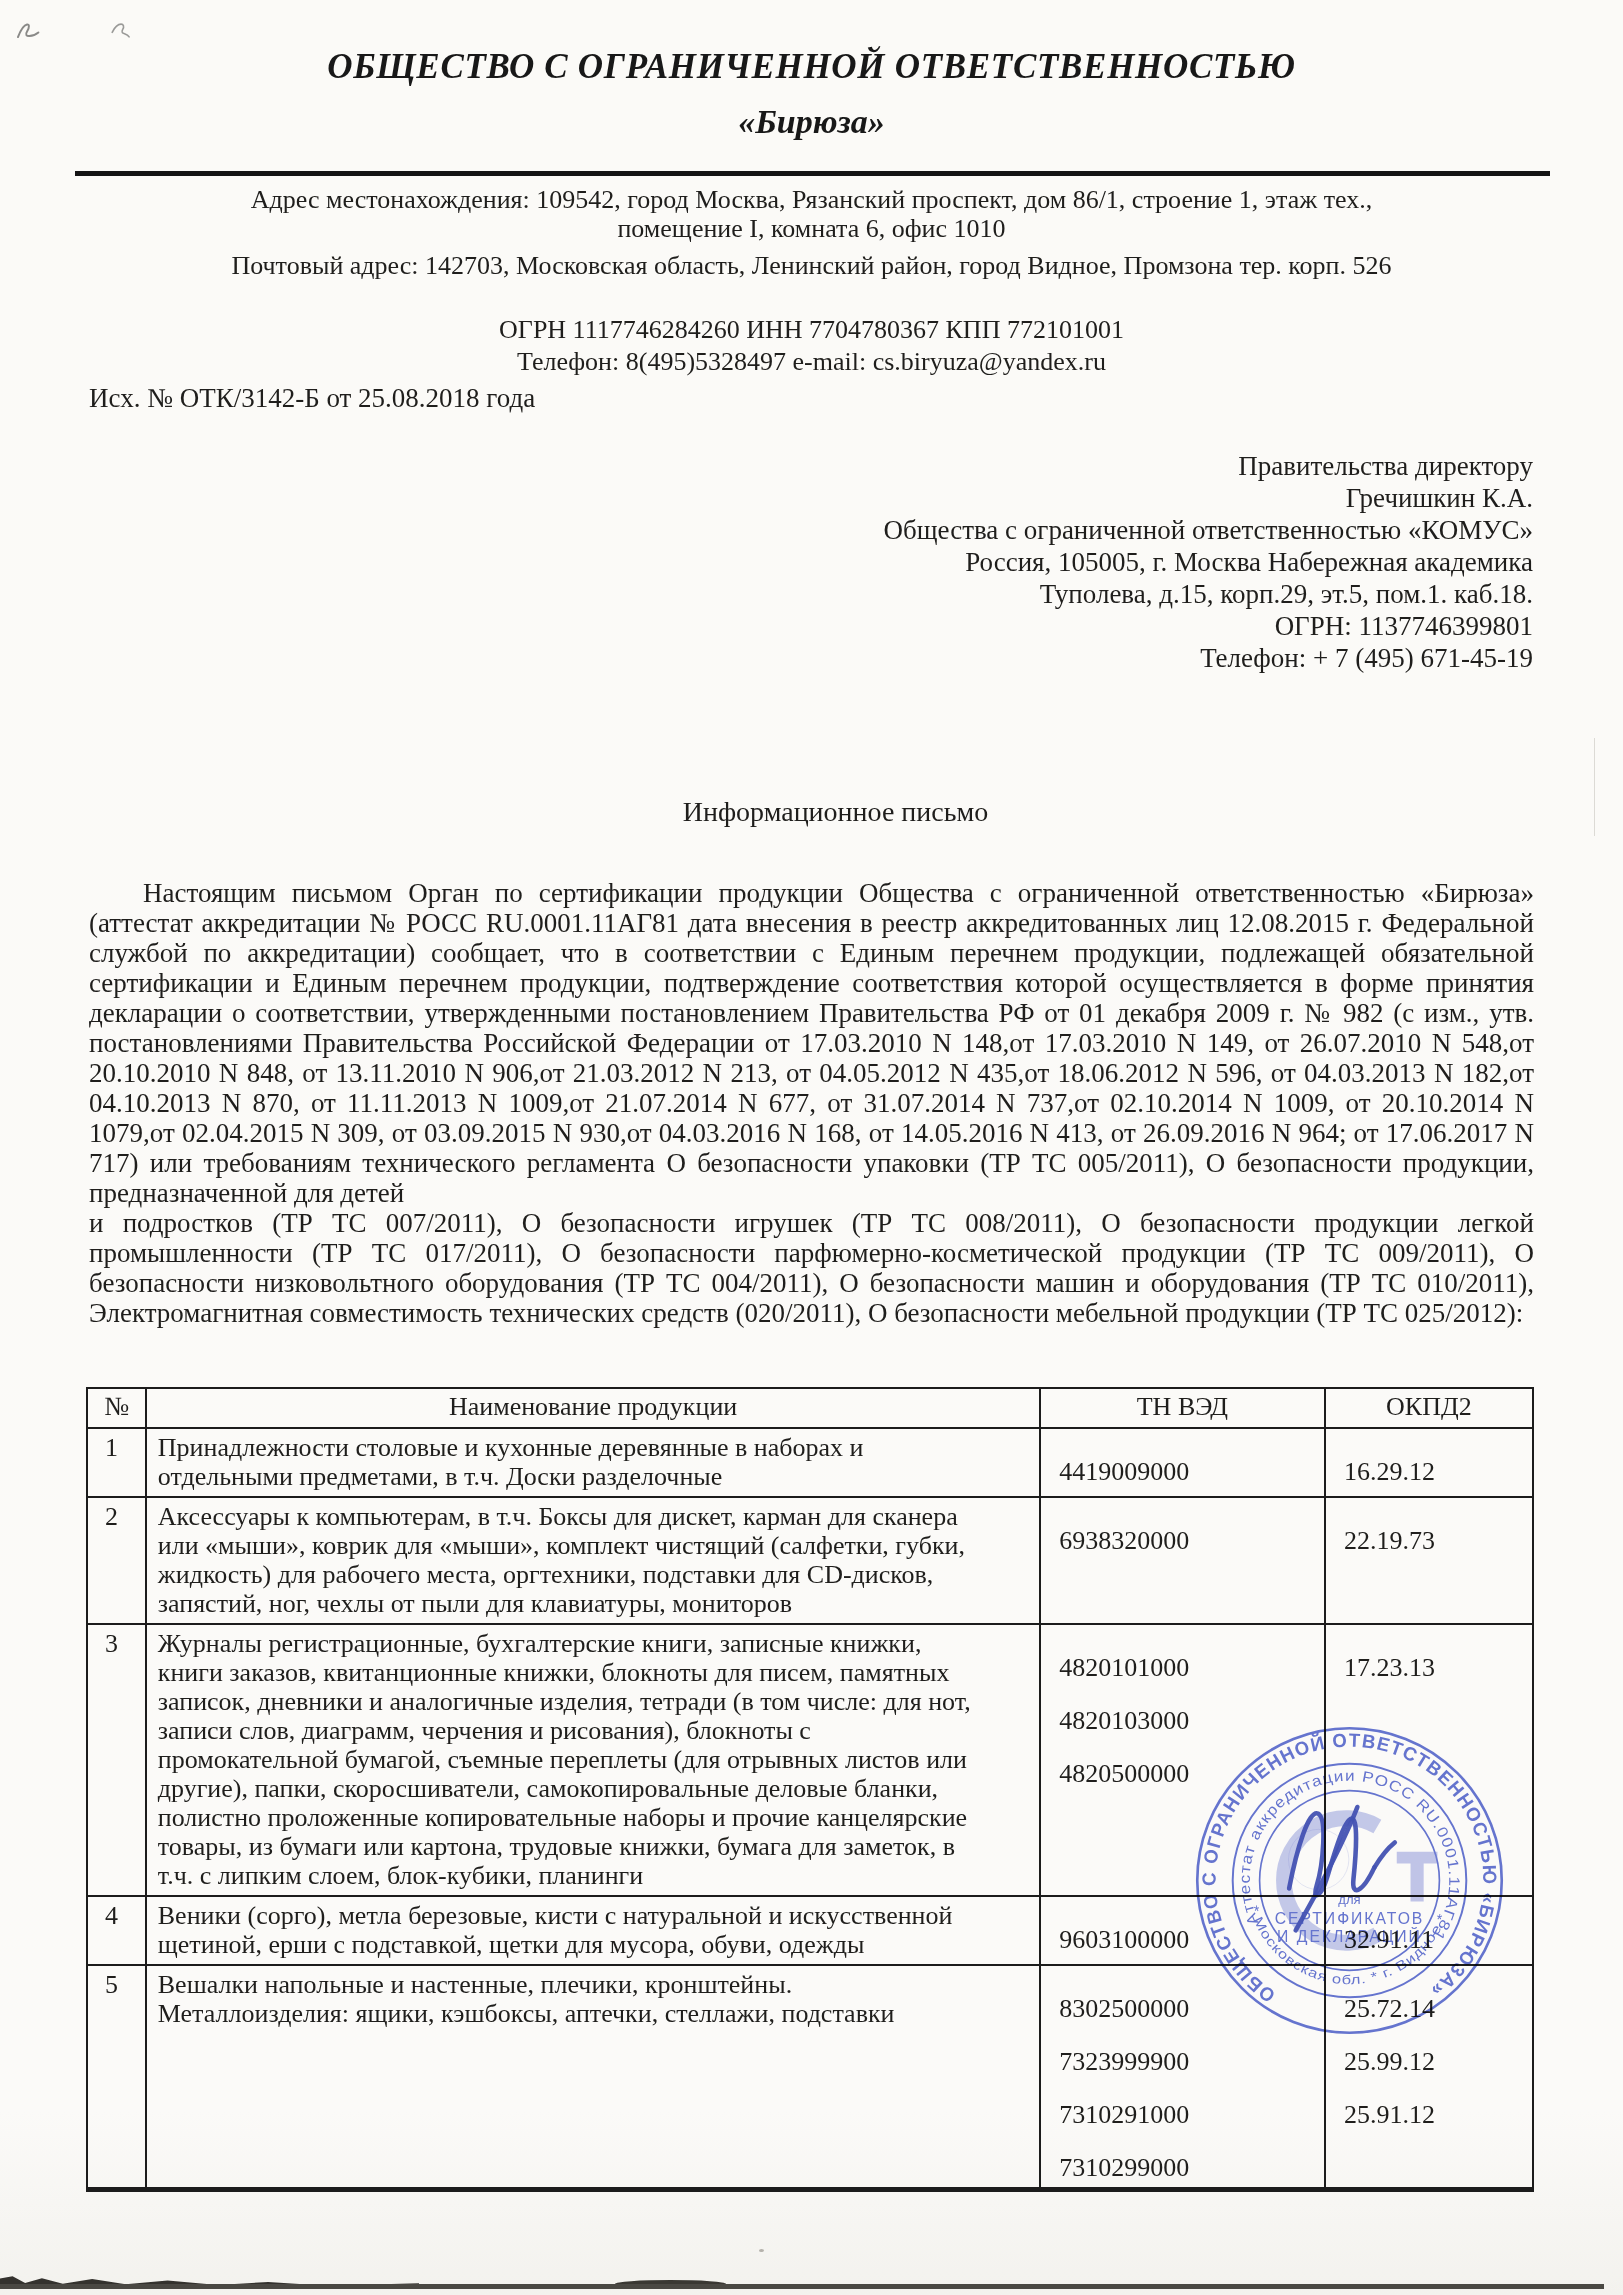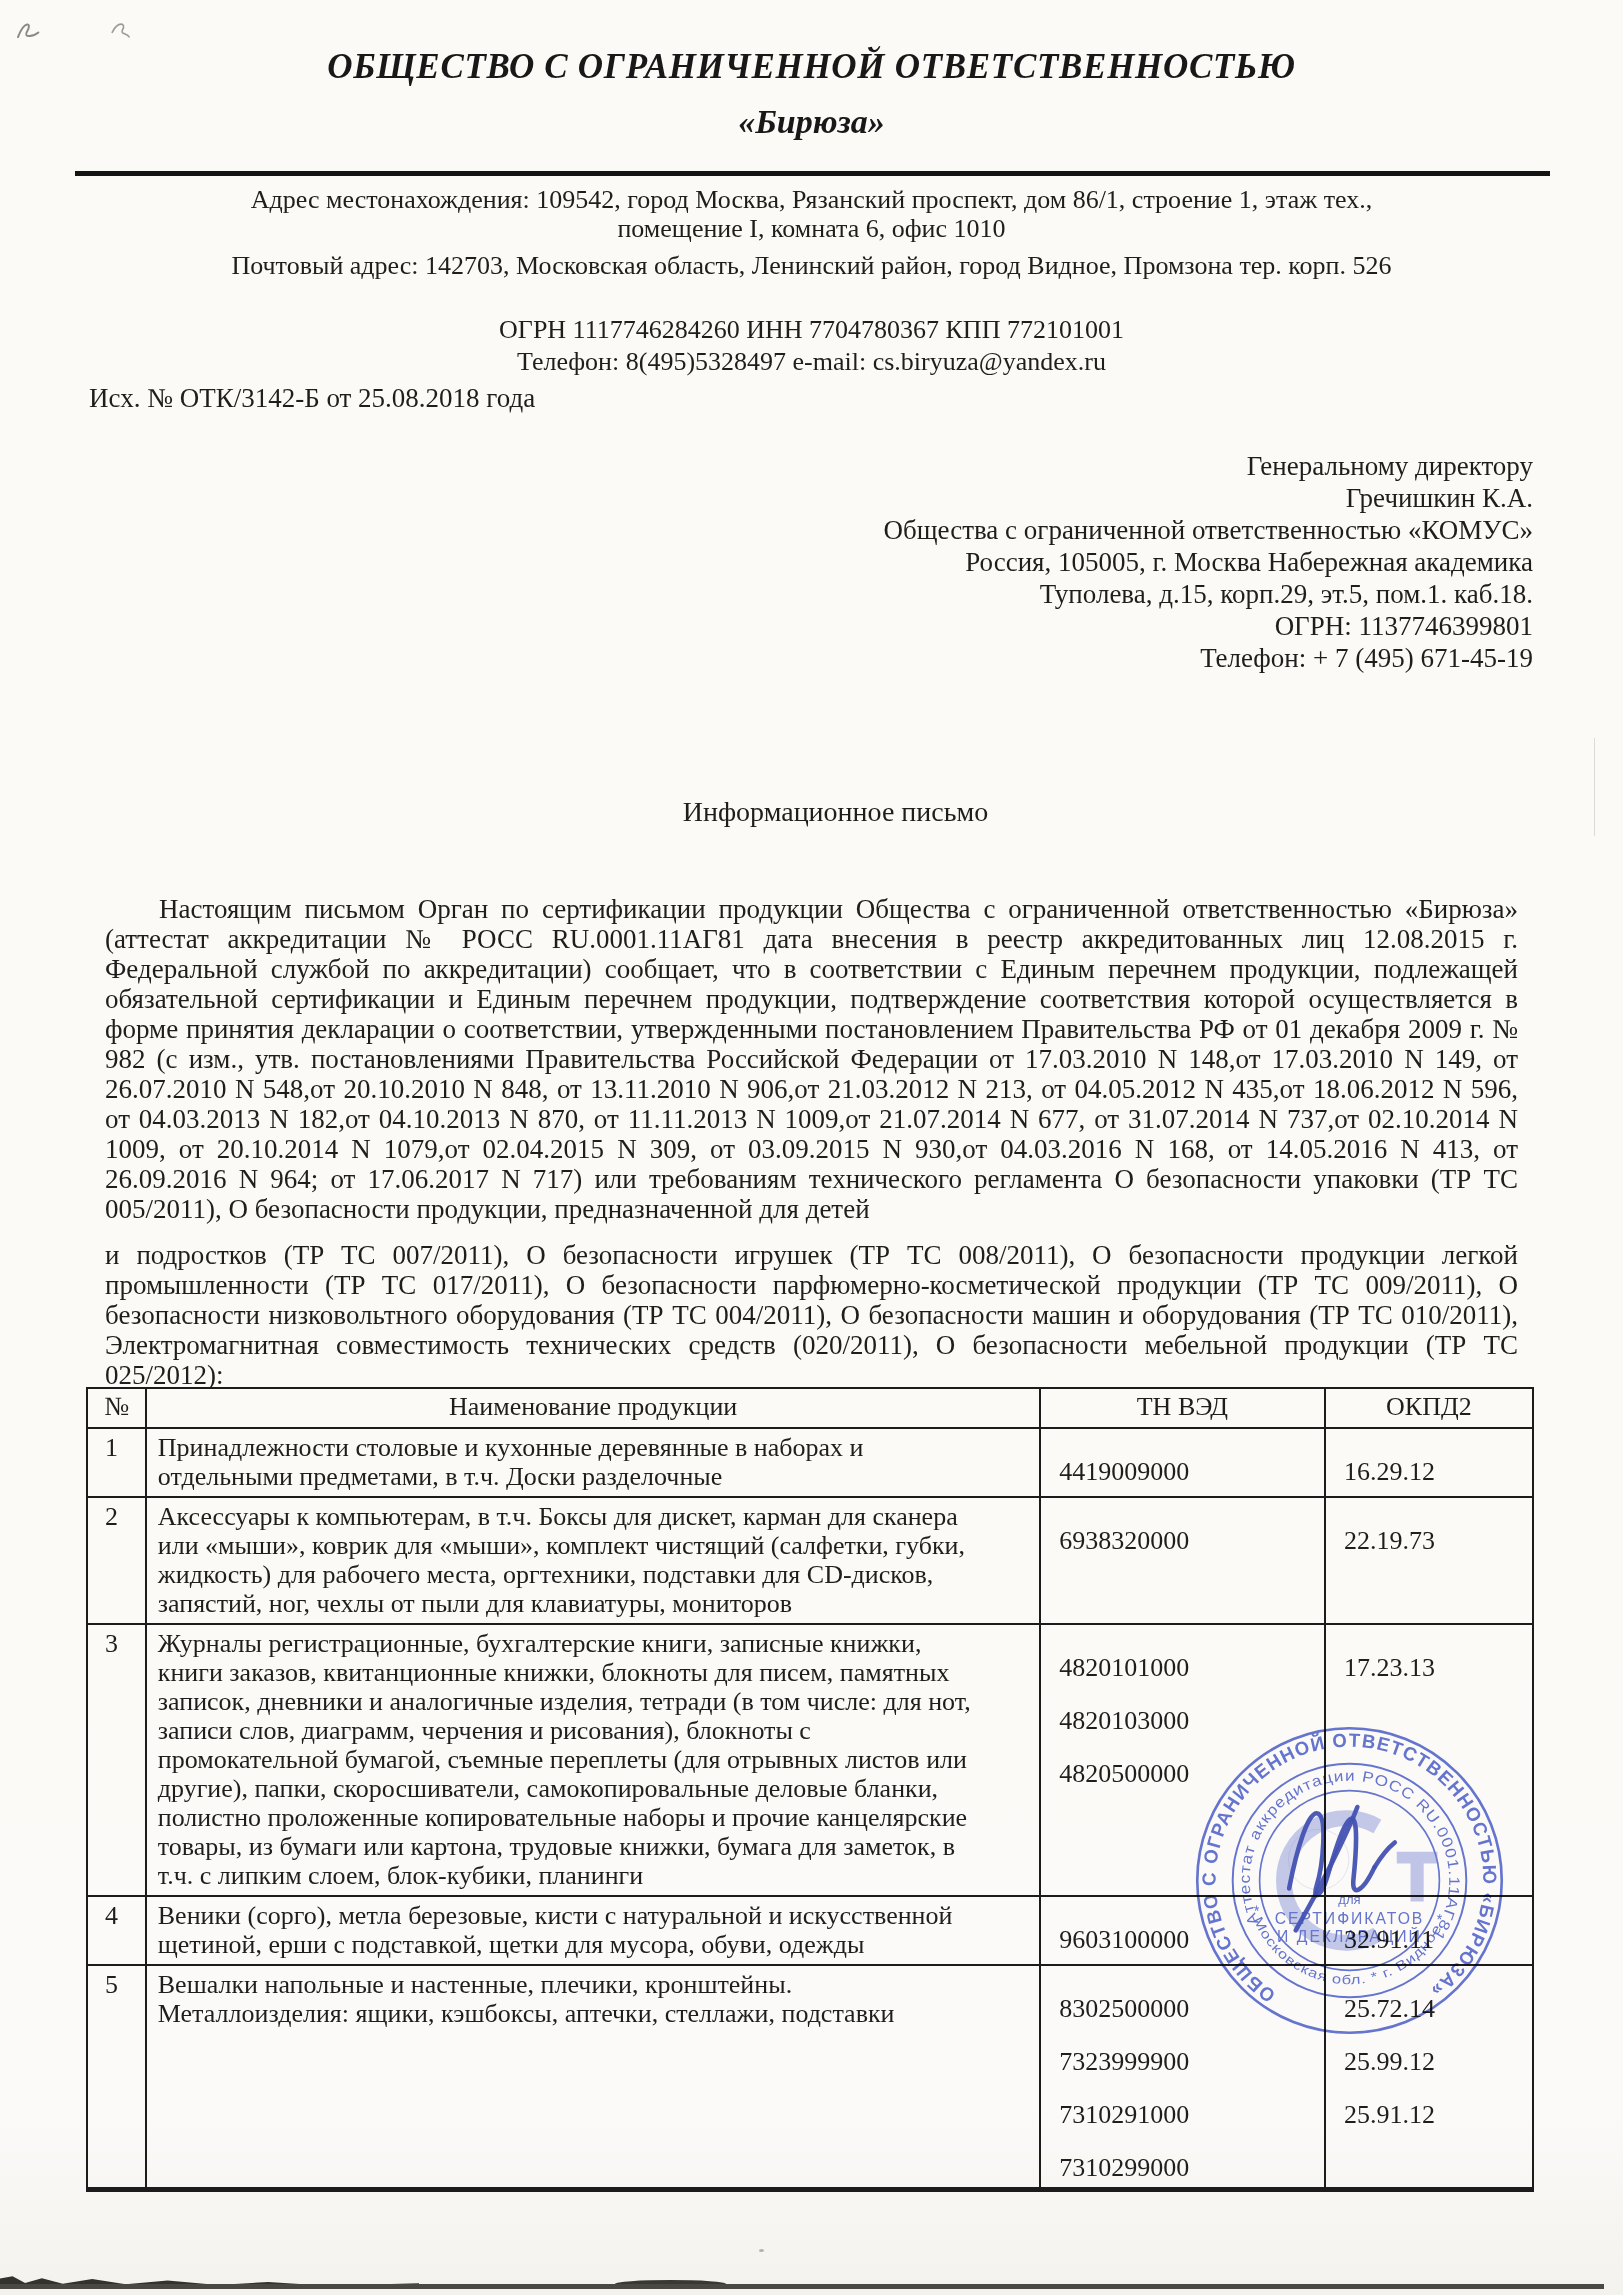--- a/index.html
+++ b/index.html
@@ -41,21 +41,21 @@
     position:absolute; top:450px; right:90px; width:916px;
     text-align:right; font-size:27px; line-height:32px;
   }
 
   .letter-title { position:absolute; top:788px; left:16px; width:100%; text-align:center; font-size:28px; font-weight:normal; margin:8px; }
 
   .letter-body {
     position:absolute; top:878px; left:89px; width:1445px; height:510px;
     font-size:27px; line-height:30px; text-align:justify; overflow:hidden;
   }
-  .letter-body p { margin:16px; hyphens:none; }
+  .letter-body p { margin:0; hyphens:none; }
   .letter-body p.p1 { text-indent:54px; }
 
   
   table.products {
     position:absolute; top:1387px; left:86px; width:1448px;
     border-collapse:collapse; table-layout:fixed;
     font-size:26px;
     border:2.6px solid #1c1c1c; border-bottom-width:5.2px;
   }
   table.products th, table.products td {
@@ -112,21 +112,21 @@
 
   <div class="addr addr1">Адрес местонахождения: 109542, город Москва, Рязанский проспект, дом 86/1, строение 1, этаж тех.,</div>
   <div class="addr addr2">помещение I, комната 6, офис 1010</div>
   <div class="addr addr3">Почтовый адрес: 142703, Московская область, Ленинский район, город Видное, Промзона тер. корп. 526</div>
   <div class="addr reg-line">ОГРН 1117746284260 ИНН 7704780367 КПП 772101001</div>
   <div class="addr contact-line">Телефон: 8(495)5328497 e-mail: cs.biryuza@yandex.ru</div>
 
   <div class="outgoing">Исх. № ОТК/3142-Б от 25.08.2018 года</div>
 
   <div class="recipient">
-    <div>Генеральному директору</div>
+    <div>Правительства директору</div>
     <div>Гречишкин К.А.</div>
     <div>Общества с ограниченной ответственностью «КОМУС»</div>
     <div>Россия, 105005, г. Москва Набережная академика</div>
     <div>Туполева, д.15, корп.29, эт.5, пом.1. каб.18.</div>
     <div>ОГРН: 1137746399801</div>
     <div>Телефон: + 7 (495) 671-45-19</div>
   </div>
 
   <h2 class="letter-title">Информационное письмо</h2>
 

